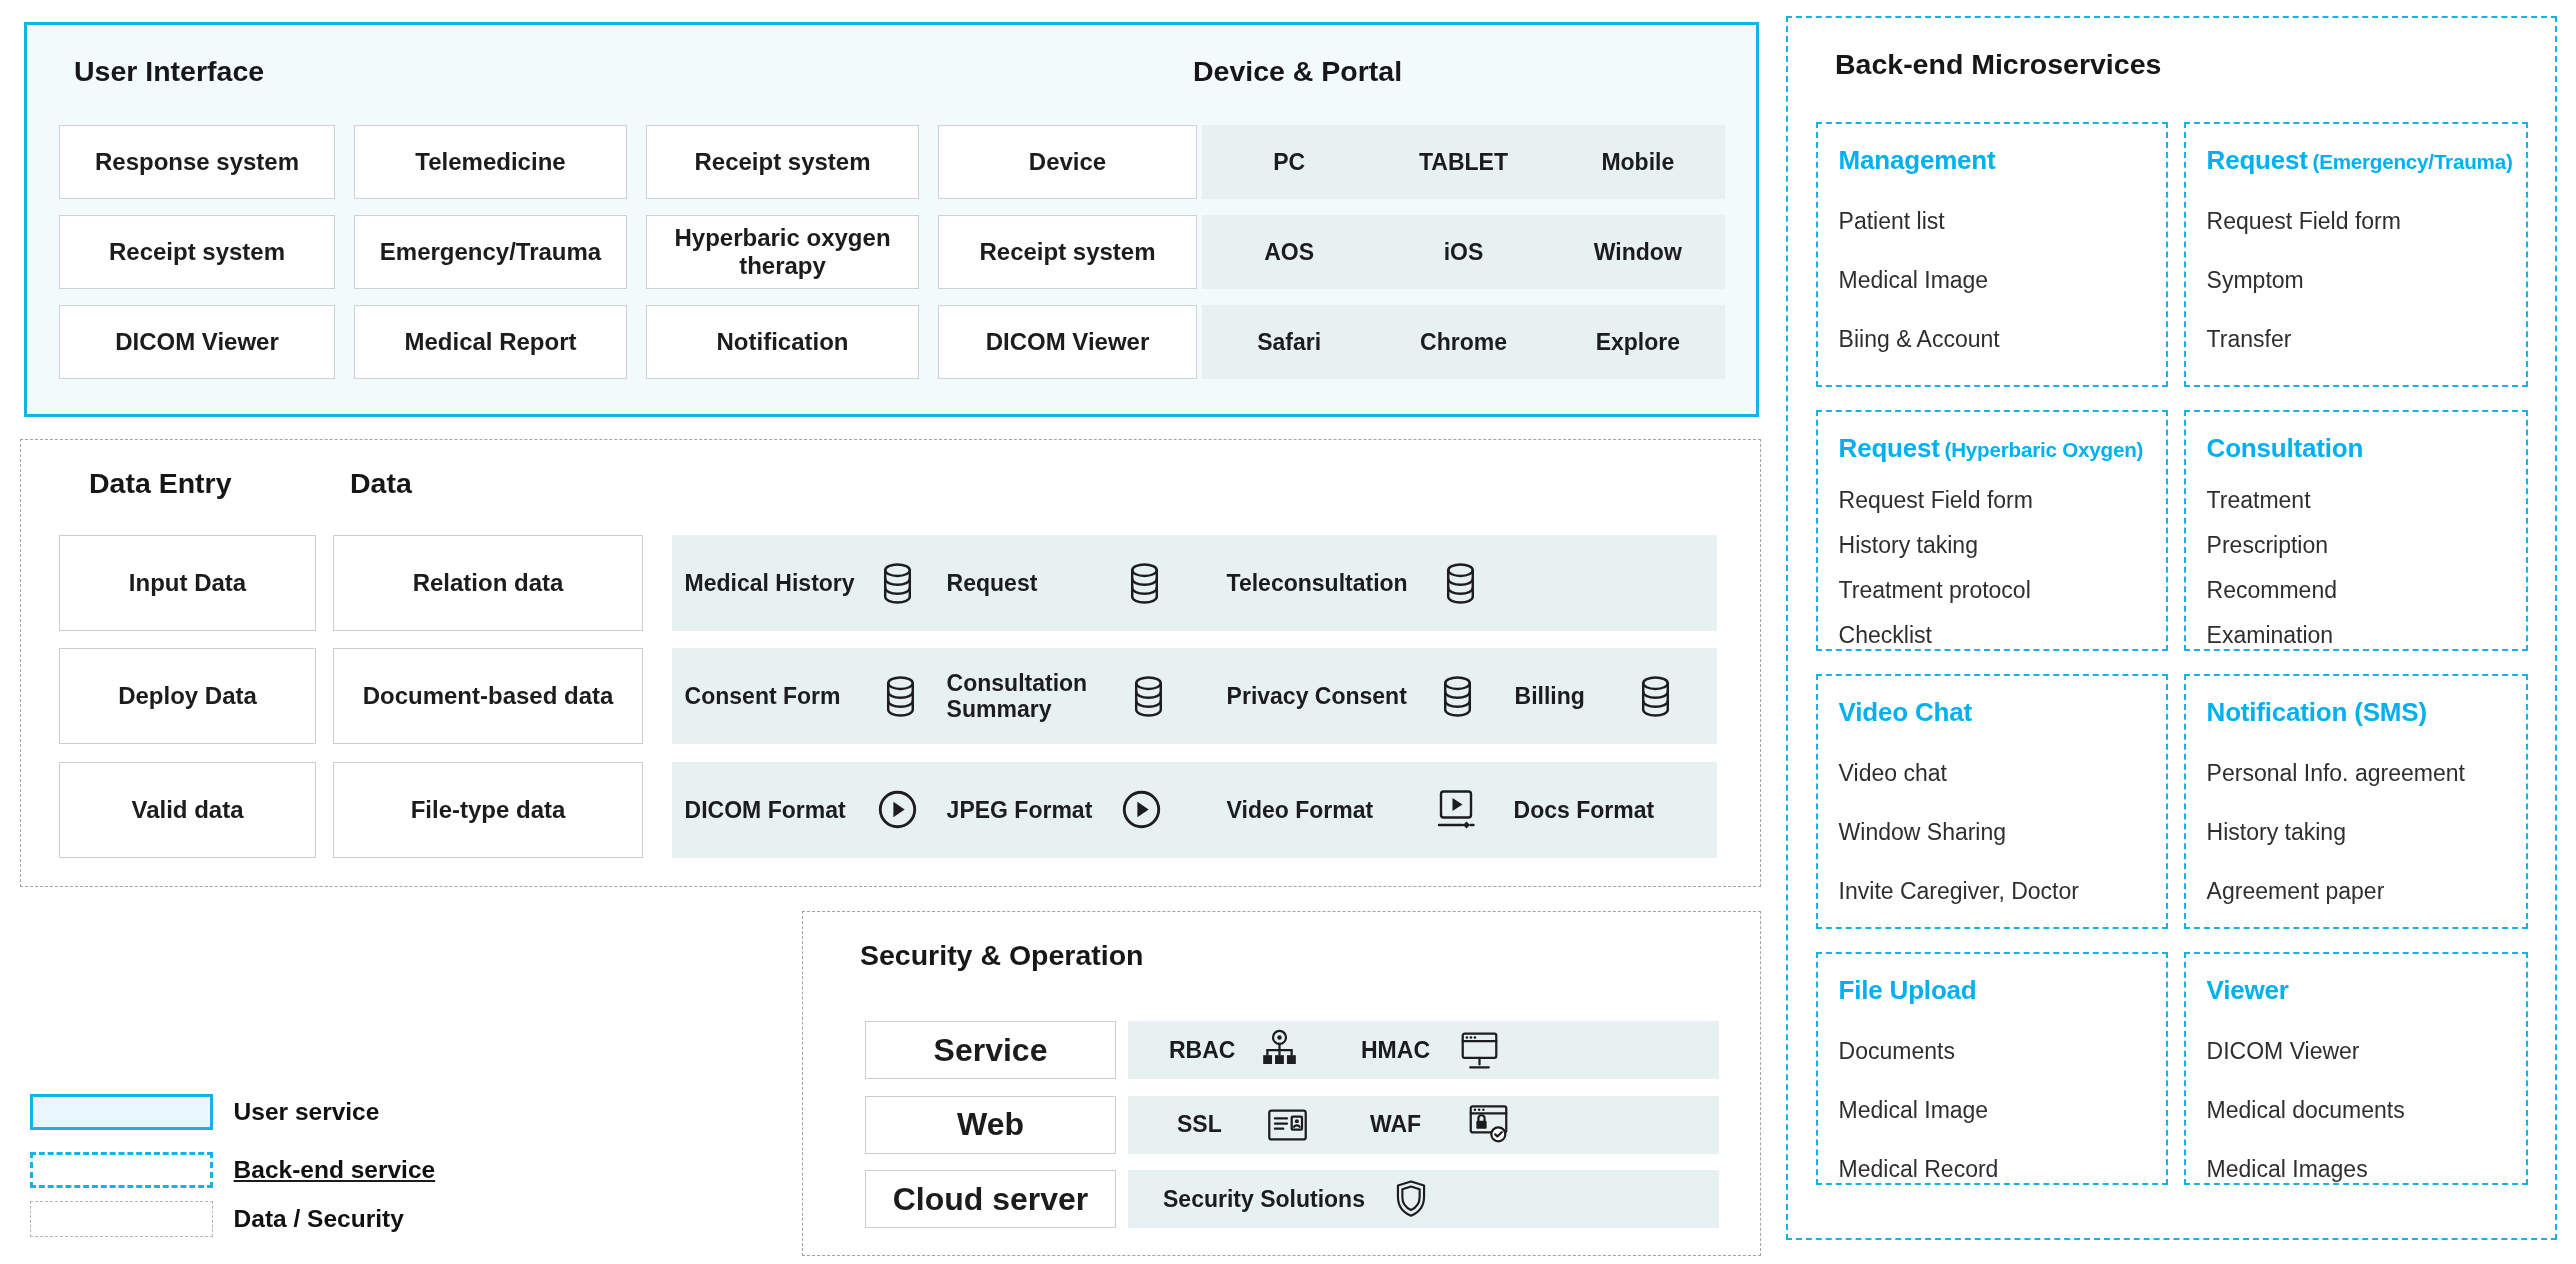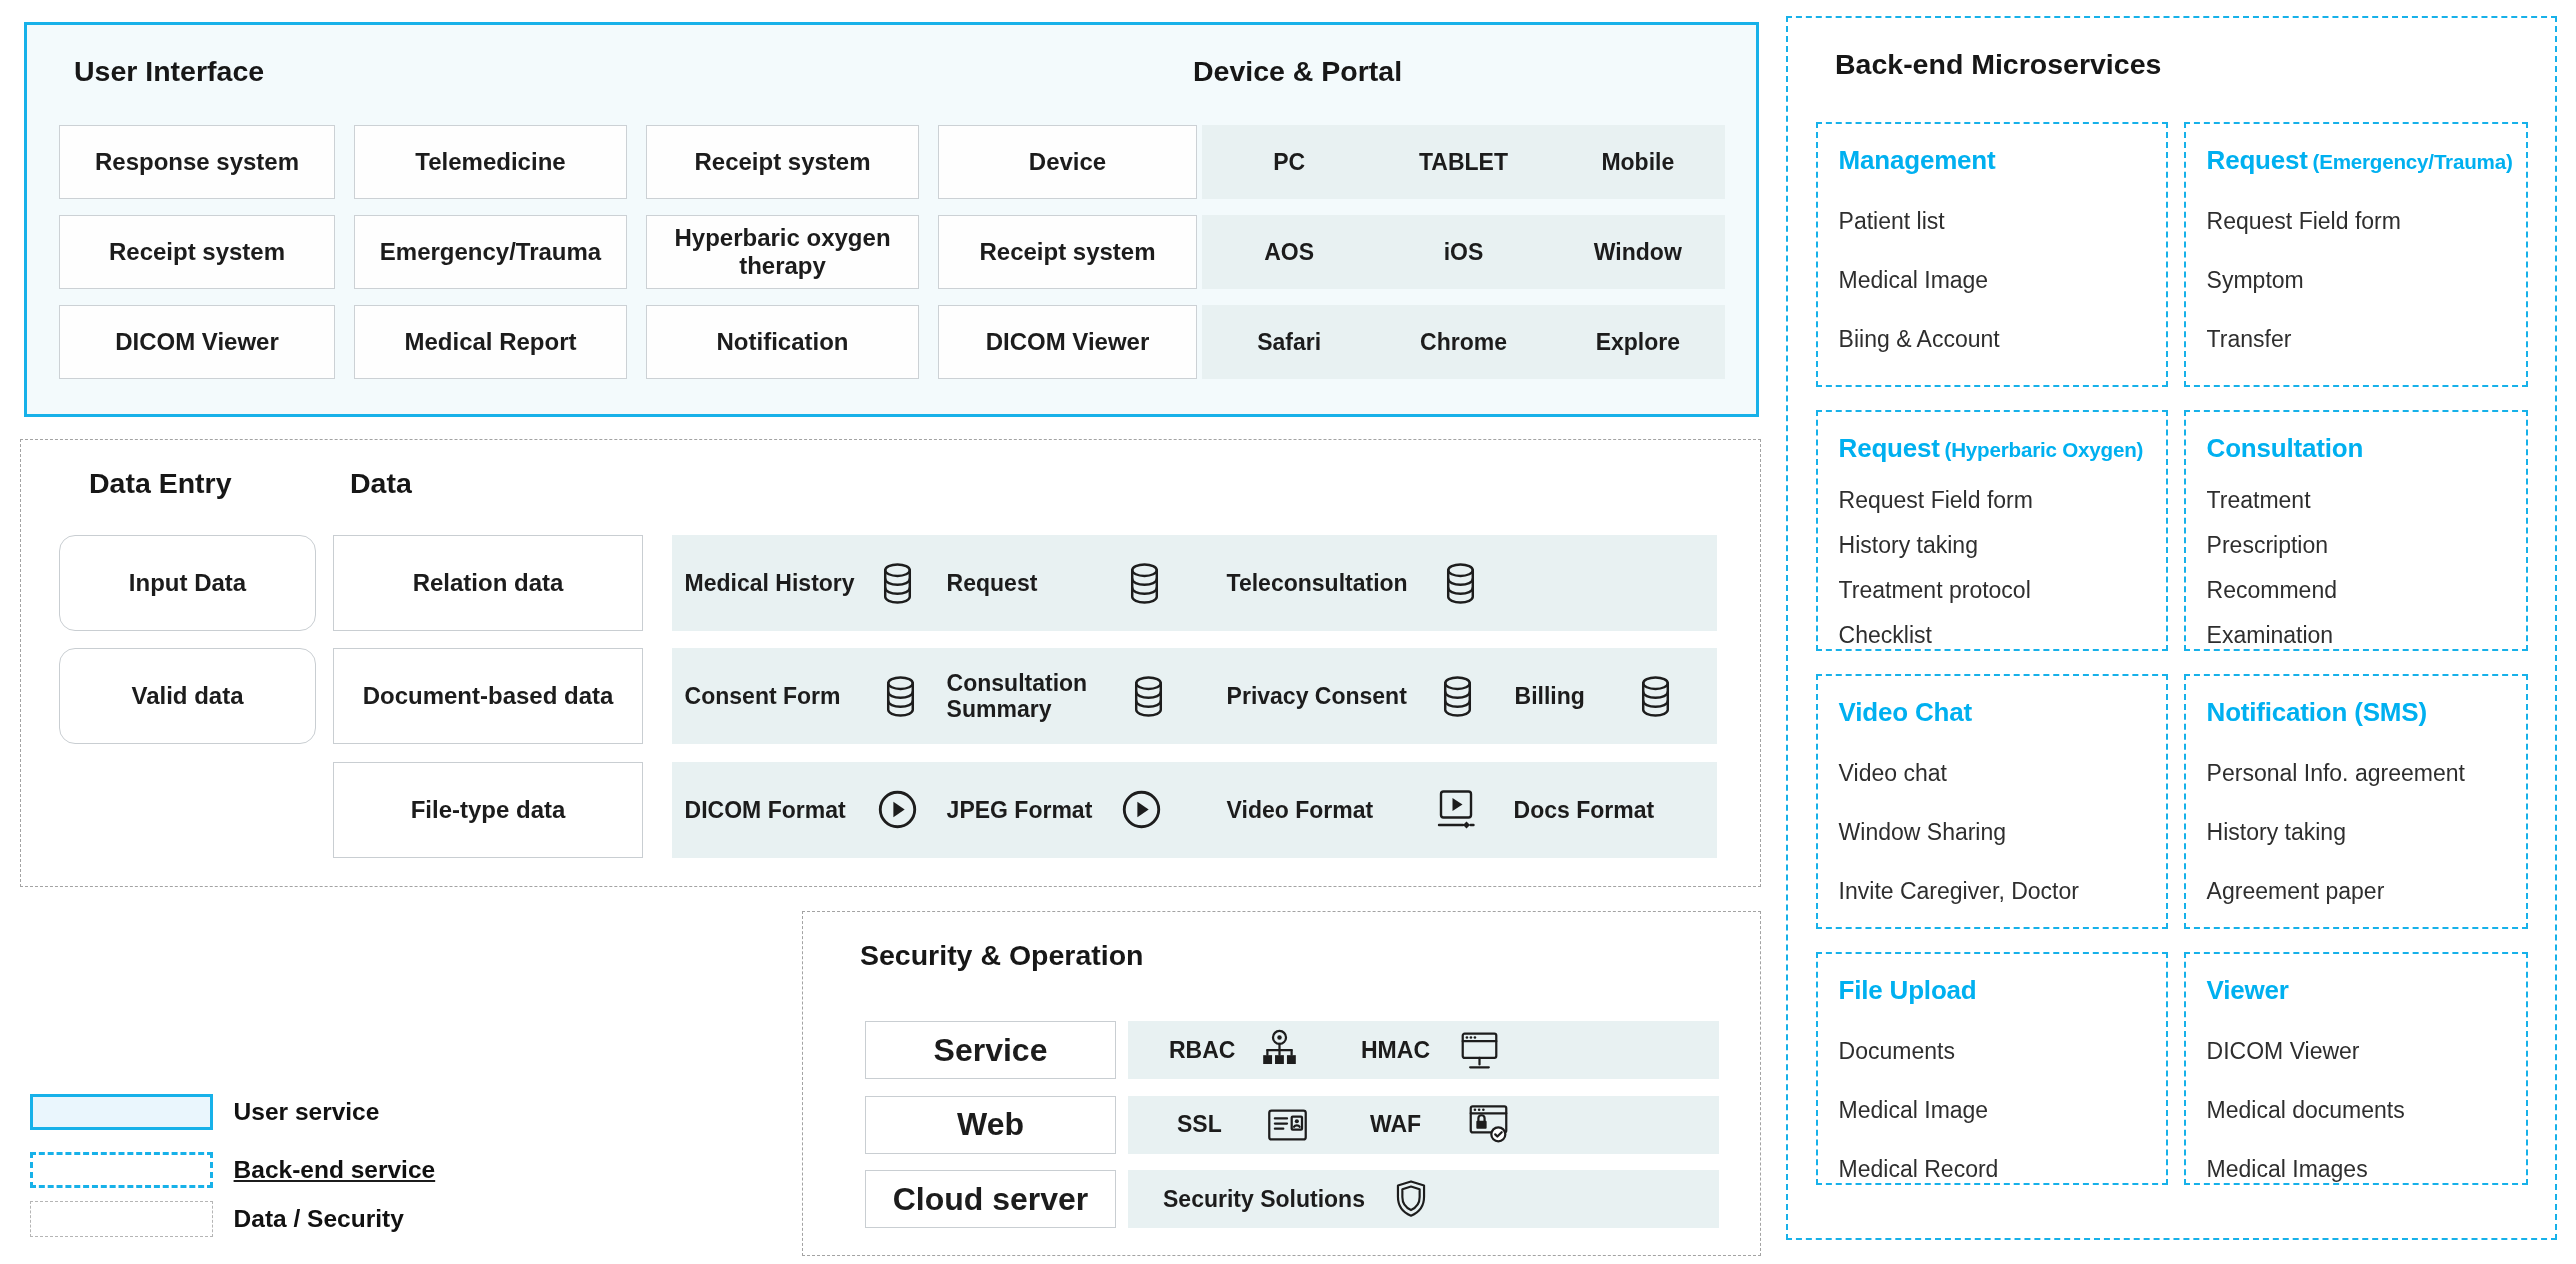--- a/index.html
+++ b/index.html
@@ -19,21 +19,21 @@
   #dp-bands{position:absolute;left:1175px;top:100px;width:523px;display:flex;flex-direction:column;row-gap:16px;}
   .dp-band{height:74px;background:var(--band);display:grid;grid-template-columns:1fr 1fr 1fr;align-items:center;}
   .dp-item{text-align:center;font-size:23px;font-weight:700;}
 
   
   #mid-box{position:absolute;left:20px;top:439px;width:1741px;height:448px;background:#fff;
            border:1.6px dashed #a3a3a3;box-sizing:border-box;}
   #mid-box .entry-title{position:absolute;left:68px;top:27px;}
   #mid-box .data-title{position:absolute;left:329px;top:27px;}
   #entry-col{position:absolute;left:38px;top:95px;display:flex;flex-direction:column;row-gap:17.4px;}
-  #entry-col .data-btn{width:257px;border-radius:16px;}
+  #entry-col .data-btn{width:257px;}
   #data-col{position:absolute;left:312px;top:95px;display:flex;flex-direction:column;row-gap:17.4px;}
   #data-col .data-btn{width:310px;}
   .data-btn{height:96px;background:#fff;border:1.6px solid #c9ced2;display:flex;align-items:center;
             justify-content:center;font-size:24px;font-weight:700;box-sizing:border-box;text-align:center;}
   #bands{position:absolute;left:651px;top:95px;display:flex;flex-direction:column;row-gap:17.4px;}
   .band{width:1045px;height:96px;background:var(--band);display:flex;align-items:center;padding-left:12.6px;box-sizing:border-box;}
   .grp{display:flex;align-items:center;justify-content:space-between;}
   .grp .lbl{font-size:23px;font-weight:700;line-height:1.15;}
   .grp.no-icon{justify-content:flex-start;}
 
@@ -114,20 +114,21 @@
           <span class="dp-item">Explore</span>
         </div>
       </div>
   </section>
 
   <section id="mid-box">
     <h2 class="entry-title">Data Entry</h2>
     <h2 class="data-title">Data</h2>
     <div id="entry-col">
         <div class="data-btn">Input Data</div>
+        <div class="data-btn">Deploy Data</div>
         <div class="data-btn">Valid data</div>
       </div>
     <div id="data-col">
         <div class="data-btn">Relation data</div>
         <div class="data-btn">Document-based data</div>
         <div class="data-btn">File-type data</div>
       </div>
     <div id="bands">
         <div class="band">
           <span class="grp" style="width: 230px;">

